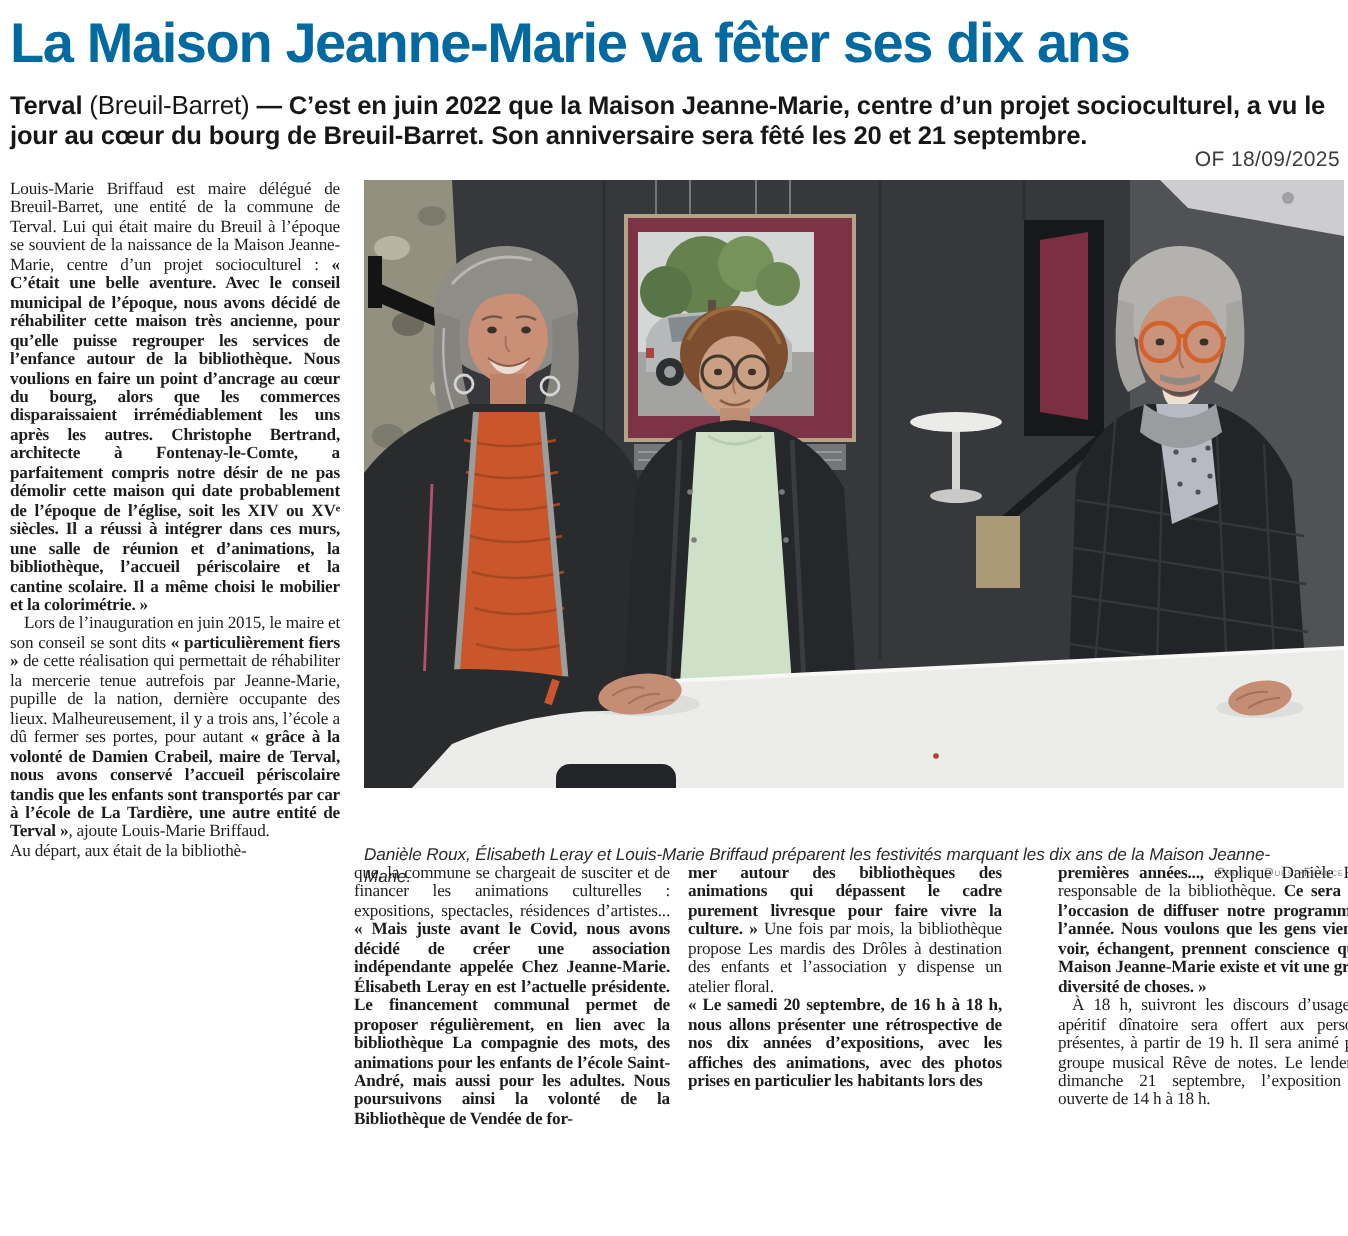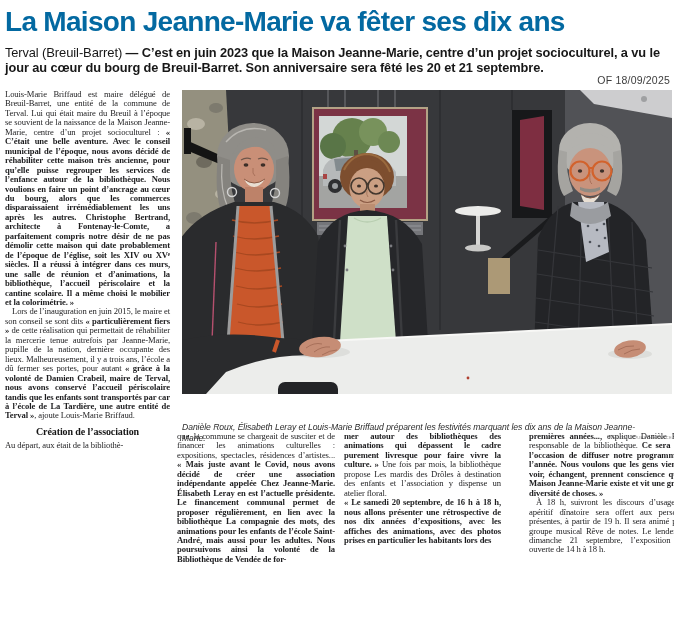--- a/index.html
+++ b/index.html
@@ -13,21 +13,21 @@
   .headline {
     position:absolute; left:5px; top:4px; width:666px; margin:0;
     font-size:28px; line-height:36px; font-weight:700; letter-spacing:-0.7px;
     color:#0369a1; white-space:nowrap;
   }
   .lede {
     position:absolute; left:5px; top:45px; width:664px; margin:0;
     font-size:12.8px; line-height:15px; font-weight:700; color:#171717;
     letter-spacing:-0.1px;
   }
-  .lede .loc { font-weight:400; }
+  .lede .loc { font-weight:700; }
   .lede .loc-detail { font-weight:400; font-size:13px; }
   .datestamp {
     position:absolute; right:4px; top:74px;
     font-size:10.5px; color:#3c3c3c; letter-spacing:0.2px;
   }
   .col {
     position:absolute; text-align:justify;
     font-size:8.6px; line-height:9.45px; letter-spacing:-0.1px; color:#1d1d1f;font-family:Liberation Serif, serif;
   }
   .col p { margin:0; }
@@ -56,28 +56,27 @@
     font-size:6px; letter-spacing:0.4px; color:#8d8d8d;
   }
 </style>
 </head>
 <body>
 
 <div class="page">
 
   <h1 class="headline">La Maison Jeanne-Marie va fêter ses dix ans</h1>
 
-  <p class="lede"><span class="loc">Terval</span> <span class="loc-detail">(Breuil-Barret)</span> <span>—</span> <span>C’est en juin 2023 que la Maison Jeanne-Marie, centre d’un projet socioculturel, a vu le jour au cœur du bourg de Breuil-Barret. Son anniversaire sera fêté les 20 et 21 septembre.</span></p>
+  <p class="lede"><span class="loc">Terval</span> <span class="loc-detail">(Breuil-Barret)</span> <span>—</span> <span>C’est en juin 2022 que la Maison Jeanne-Marie, centre d’un projet socioculturel, a vu le jour au cœur du bourg de Breuil-Barret. Son anniversaire sera fêté les 20 et 21 septembre.</span></p>
 
   <div class="datestamp">OF 18/09/2025</div>
 
   <div class="col col-left">
     <p class="para"><span>Louis-Marie Briffaud est maire délégué de Breuil-Barret, une entité de la commune de Terval. Lui qui était maire du Breuil à l’époque se souvient de la naissance de la Maison Jeanne-Marie, centre d’un projet socioculturel : </span><span class="q">« C’était une belle aventure. Avec le conseil municipal de l’époque, nous avons décidé de réhabiliter cette maison très ancienne, pour qu’elle puisse regrouper les services de l’enfance autour de la bibliothèque. Nous voulions en faire un point d’ancrage au cœur du bourg, alors que les commerces disparaissaient irrémédiablement les uns après les autres. Christophe Bertrand, architecte à Fontenay-le-Comte, a parfaitement compris notre désir de ne pas démolir cette maison qui date probablement de l’époque de l’église, soit les XIV ou XVᵉ siècles. Il a réussi à intégrer dans ces murs, une salle de réunion et d’animations, la bibliothèque, l’accueil périscolaire et la cantine scolaire. Il a même choisi le mobilier et la colorimétrie. »</span></p>
     <p class="para indent"><span>Lors de l’inauguration en juin 2015, le maire et son conseil se sont dits </span><span class="q">« particulièrement fiers »</span><span> de cette réalisation qui permettait de réhabiliter la mercerie tenue autrefois par Jeanne-Marie, pupille de la nation, dernière occupante des lieux. Malheureusement, il y a trois ans, l’école a dû fermer ses portes, pour autant </span><span class="q">« grâce à la volonté de Damien Crabeil, maire de Terval, nous avons conservé l’accueil périscolaire tandis que les enfants sont transportés par car à l’école de La Tardière, une autre entité de Terval »</span><span>, ajoute Louis-Marie Briffaud.</span></p>
-    <h3 class="subhead">Création de l’association</h3>
     <p class="para"><span>Au départ, aux était de la bibliothè-</span></p>
   </div>
 
   <figure class="photo-fig">
     <svg width="490" height="304" viewBox="0 0 490 304" xmlns="http://www.w3.org/2000/svg">
 
       <rect width="490" height="304" fill="#37383b"></rect>
       <rect x="383" width="107" height="304" fill="#515256"></rect>
       <line x1="120" y1="0" x2="120" y2="250" stroke="#2c2d30" stroke-width="1.5"></line>
       <line x1="258" y1="0" x2="258" y2="240" stroke="#2c2d30" stroke-width="1.5"></line>

